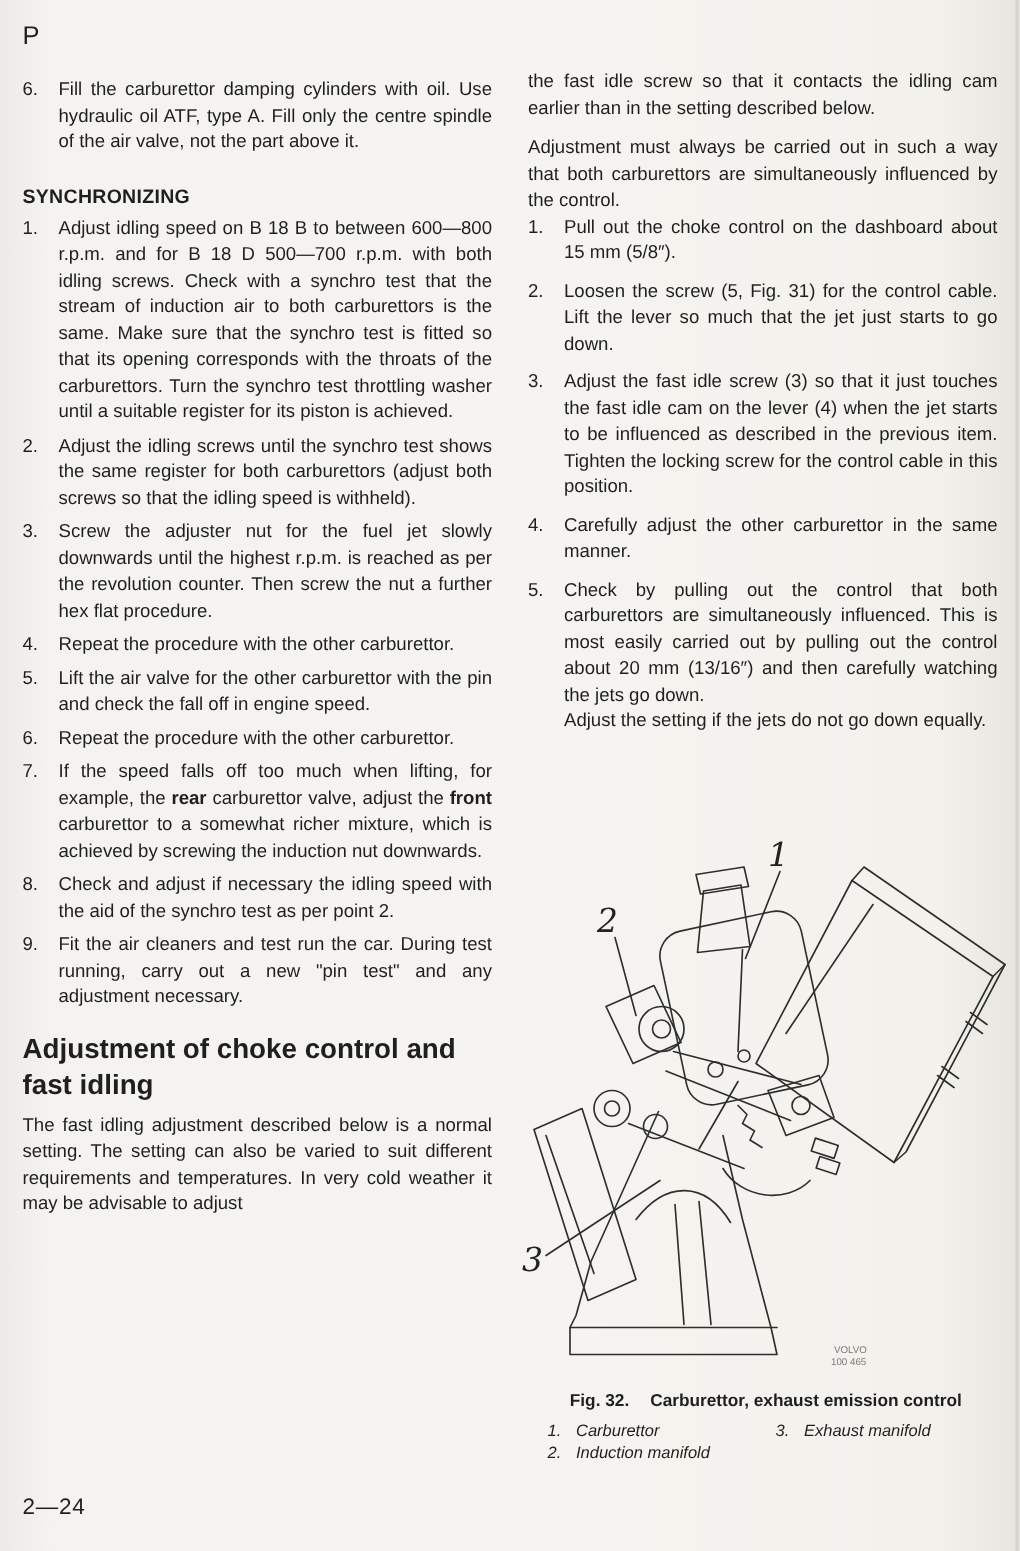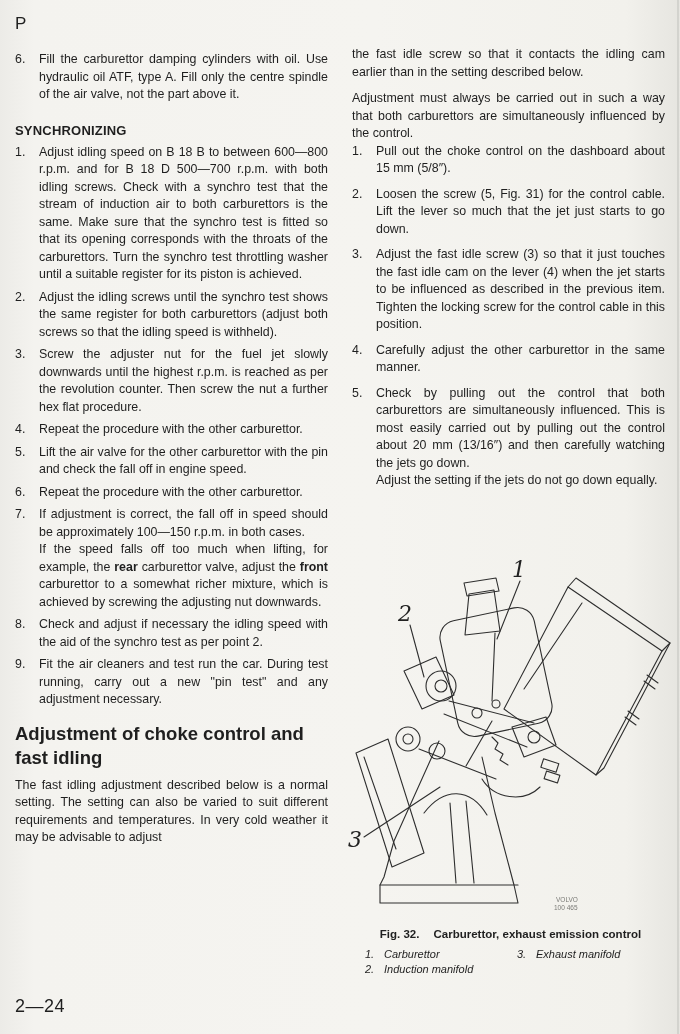--- a/index.html
+++ b/index.html
@@ -29,21 +29,21 @@
 
   .li { display:flex; margin-bottom:5px; }
   .li .num { width:24px; flex:none; font-size:12.4px; line-height:17.5px; }
   .li .txt { flex:1; }
   .b { font-weight:bold; }
 
   h3.sync { font-size:13px; font-weight:bold; letter-spacing:.2px; margin:19px 0 6px; }
   .intro  { margin-bottom:6px; }
   h2.choke { font-size:18.5px; line-height:24px; font-weight:bold; margin:13px 0 7px; max-width:300px; }
 
-  .pagenum { position:absolute; left:15px; top:996px; font-size:18px; letter-spacing:.5px; }
+  .pagenum { position:absolute; left:15px; top:996px; font-size:15px; letter-spacing:.5px; }
 
   .fig-block { position:absolute; left:-8px; top:505px; width:333px; }
   .fig-block svg { display:block; }
   .fig-caption { margin-top:10px; text-align:center; font-size:11.5px; font-weight:bold; }
   .fig-caption .fignum { margin-right:14px; }
   .legend { display:flex; margin-top:7px; padding-left:21px; font-size:11px; line-height:14.5px;font-style:italic; }
   .legend .lcol-left  { width:152px; }
   .legend .lnum { display:inline-block; width:19px; }
 </style>
 </head>
@@ -82,22 +82,21 @@
       <span class="num">5.</span>
       <p class="txt">Lift the air valve for the other carburettor with the pin and check the fall off in engine speed.</p>
     </div>
     <div class="li bt">
       <span class="num">6.</span>
       <p class="txt">Repeat the procedure with the other carburettor.</p>
     </div>
     <div class="li bt">
       <span class="num">7.</span>
       <div class="txt">
-        <p>If adjustment is correct, the fall off in speed should be approximately 100—150 r.p.m. in both cases.</p>
-        <p><span>If the speed falls off too much when lifting, for example, the </span><span class="b">rear</span><span> carburettor valve, adjust the </span><span class="b">front</span><span> carburettor to a somewhat richer mixture, which is achieved by screwing the adjusting nut downwards.</span></p>
+        <p><span>If the speed falls off too much when lifting, for example, the </span><span class="b">rear</span><span> carburettor valve, adjust the </span><span class="b">front</span><span> carburettor to a somewhat richer mixture, which is achieved by screwing the induction nut downwards.</span></p>
       </div>
     </div>
     <div class="li bt">
       <span class="num">8.</span>
       <p class="txt">Check and adjust if necessary the idling speed with the aid of the synchro test as per point 2.</p>
     </div>
     <div class="li bt">
       <span class="num">9.</span>
       <p class="txt">Fit the air cleaners and test run the car. During test running, carry out a new "pin test" and any adjustment necessary.</p>
     </div>

